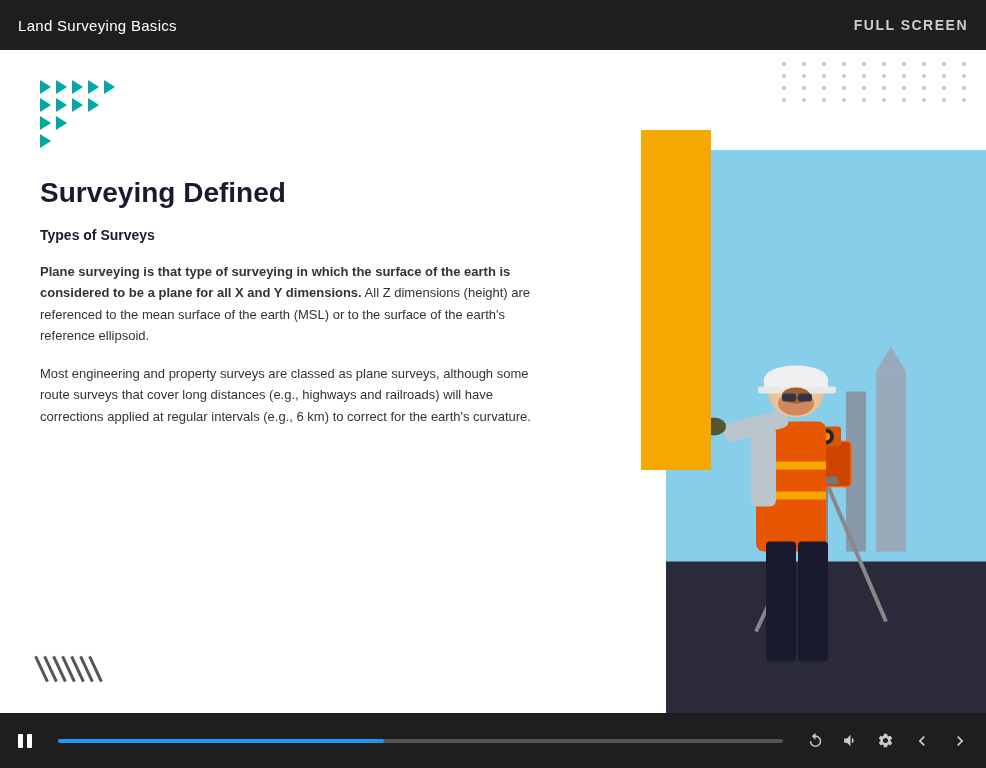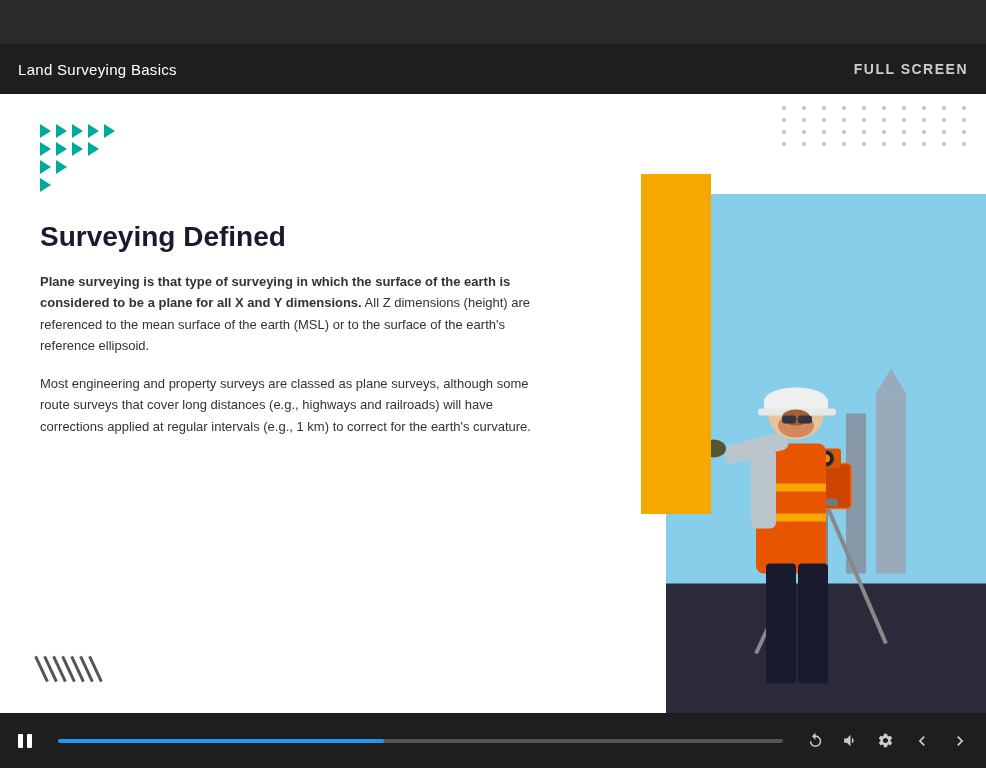--- a/index.html
+++ b/index.html
@@ -15,21 +15,20 @@
 
     
     #topbar {
       background: #1e1e1e;
       height: 50px;
       display: flex;
       align-items: center;
       justify-content: space-between;
       padding: 0 18px;
       flex-shrink: 0;
-      margin-top: 44px;
     }
     #topbar-title {
       color: #ffffff;
       font-size: 15px;
       font-weight: 500;
       letter-spacing: 0.3px;
     }
     #fullscreen-btn {
       color: #cccccc;
       font-size: 14px;
@@ -268,26 +267,27 @@
         <span class="teal-arrow"></span>
         <span class="teal-arrow"></span>
       </div>
       <div class="arrow-row">
         <span class="teal-arrow"></span>
       </div>
     </div>
 
     <h1 id="slide-title">Surveying Defined</h1>
 
+    <p id="survey-types-label">Types of Surveys</p>
 
     <div id="body-text">
       <p>
         <span class="bold-text">Plane surveying is that type of surveying in which the surface of the earth is considered to be a plane for all X and Y dimensions.</span><span> All Z dimensions (height) are referenced to the mean surface of the earth (MSL) or to the surface of the earth's reference ellipsoid.</span>
       </p>
-      <p class="para-gap">Most engineering and property surveys are classed as plane surveys, although some route surveys that cover long distances (e.g., highways and railroads) will have corrections applied at regular intervals (e.g., 1 km) to correct for the earth's curvature.</p>
+      <p class="para-gap">Most engineering and property surveys are classed as plane surveys, although some route surveys that cover long distances (e.g., highways and railroads) will have corrections applied at regular intervals (e.g., 6 km) to correct for the earth's curvature.</p>
     </div>
 
     <div id="slash-decoration">
       <span class="slash-line"></span>
       <span class="slash-line"></span>
       <span class="slash-line"></span>
       <span class="slash-line"></span>
       <span class="slash-line"></span>
       <span class="slash-line"></span>
       <span class="slash-line"></span>

